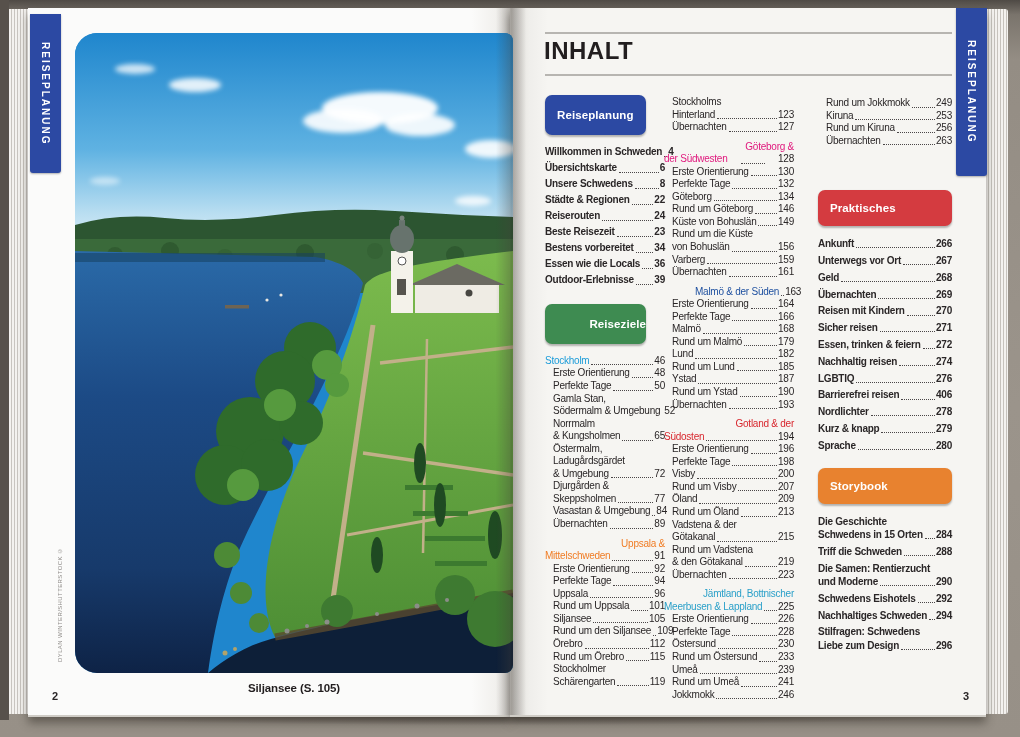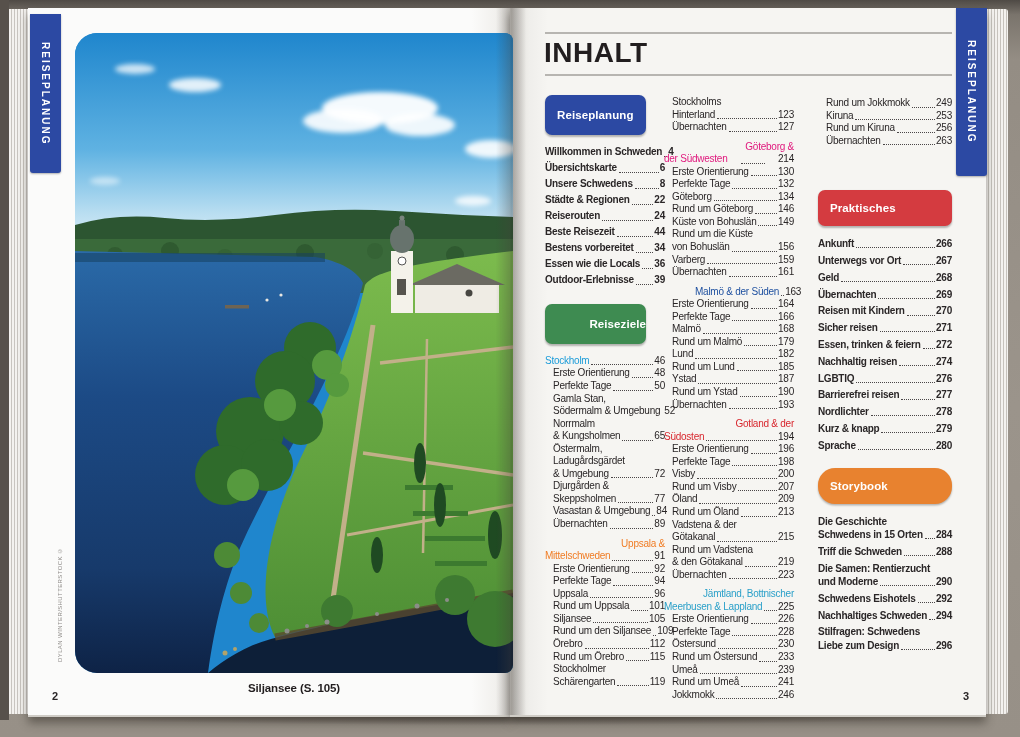--- a/index.html
+++ b/index.html
@@ -38,21 +38,21 @@
     font-size:6px;letter-spacing:.4px;writing-mode:vertical-rl;transform:rotate(180deg);}
   .folio{position:absolute;z-index:3;font-weight:bold;font-size:11px;color:#2a2627;}
   .folio-left{left:52px;top:690px;}
   .folio-right{left:963px;top:690px;}
 
   
   .rule{position:absolute;left:545px;width:407px;height:1.5px;background:#b7b5b1;z-index:3;}
   .rule-top{top:32px;}
   .rule-bottom{top:74px;}
   .toc-title{position:absolute;left:544px;top:37px;z-index:3;margin:0;
-    font-size:28px;font-weight:800;letter-spacing:.5px;color:#221e1f;}
+    font-size:24px;font-weight:800;letter-spacing:.5px;color:#221e1f;}
   .toc-col{position:absolute;z-index:3;color:#2a2627;font-size:10px;}
   .col-0{left:545px;top:95px;width:120px;}
   .col-1{left:664px;top:96px;width:130px;}
   .col-2{left:818px;top:97px;width:134px;}
   .t-line{line-height:12.55px;}
   .row{display:flex;align-items:flex-end;}
   .lbl{white-space:nowrap;letter-spacing:-0.25px;}
   .sp{margin-right:4px;}
   .leader{flex:1 1 auto;min-width:3px;margin:0 1px 2px 2px;border-bottom:1.6px dotted #4a4647;}
   .pg{white-space:nowrap;letter-spacing:-0.2px;}
@@ -63,21 +63,21 @@
   .col-0 .block-entry.bold{margin-bottom:3.5px;}
   .col-2 .block-entry.bold{margin-bottom:3.6px;}
   .col-2 .block-entry.bold .t-line{line-height:13.2px;}
   .badge{margin:0 0 11px;height:40px;border-radius:7px;color:#fff;font-weight:bold;
     font-size:11.5px;display:flex;align-items:center;padding-left:12px;box-sizing:border-box;
     box-shadow:0 1.5px 2px rgba(0,0,0,.28);letter-spacing:.1px;}
   .col-0 .badge{width:101px;}
   .col-2 .badge{width:100%;height:36px;}
   .badge-reiseziele{margin-top:17px;}
   .badge-praktisches{margin-top:43px;}
-  .badge-storybook{margin-top:16px;border-radius:17px;}
+  .badge-storybook{margin-top:16px;}
 </style>
 </head>
 <body>
 
 <div class="screen">
   <div class="frame-left"></div>
   <div class="stack-left"></div>
   <div class="stack-right"></div>
   <div class="book-shadow"></div>
 
@@ -265,21 +265,21 @@
         <div class="t-line row">
           <span class="lbl">Reiserouten</span>
           <span class="leader"></span>
           <span class="pg">24</span>
         </div>
       </div>
       <div class="block block-entry bold">
         <div class="t-line row">
           <span class="lbl">Beste Reisezeit</span>
           <span class="leader"></span>
-          <span class="pg">44</span>
+          <span class="pg">23</span>
         </div>
       </div>
       <div class="block block-entry bold">
         <div class="t-line row">
           <span class="lbl">Bestens vorbereitet</span>
           <span class="leader"></span>
           <span class="pg">34</span>
         </div>
       </div>
       <div class="block block-entry bold">
@@ -453,21 +453,21 @@
           <span class="lbl">Übernachten</span>
           <span class="leader"></span>
           <span class="pg">127</span>
         </div>
       </div>
       <div class="block block-section">
         <div class="t-line" style="color: rgb(224, 24, 125);"><span class="lbl">Göteborg &amp;</span></div>
         <div class="t-line row" style="color: rgb(224, 24, 125); gap: 12px;">
           <span class="lbl">der Südwesten</span>
           <span class="leader"></span>
-          <span class="pg">214</span>
+          <span class="pg">128</span>
         </div>
       </div>
       <div class="block block-entry ind">
         <div class="t-line row">
           <span class="lbl">Erste Orientierung</span>
           <span class="leader"></span>
           <span class="pg">130</span>
         </div>
       </div>
       <div class="block block-entry ind">
@@ -813,21 +813,21 @@
         <div class="t-line row">
           <span class="lbl">LGBTIQ</span>
           <span class="leader"></span>
           <span class="pg">276</span>
         </div>
       </div>
       <div class="block block-entry bold">
         <div class="t-line row">
           <span class="lbl">Barrierefrei reisen</span>
           <span class="leader"></span>
-          <span class="pg">277</span>
+          <span class="pg">406</span>
         </div>
       </div>
       <div class="block block-entry bold">
         <div class="t-line row">
           <span class="lbl">Nordlichter</span>
           <span class="leader"></span>
           <span class="pg">278</span>
         </div>
       </div>
       <div class="block block-entry bold">

